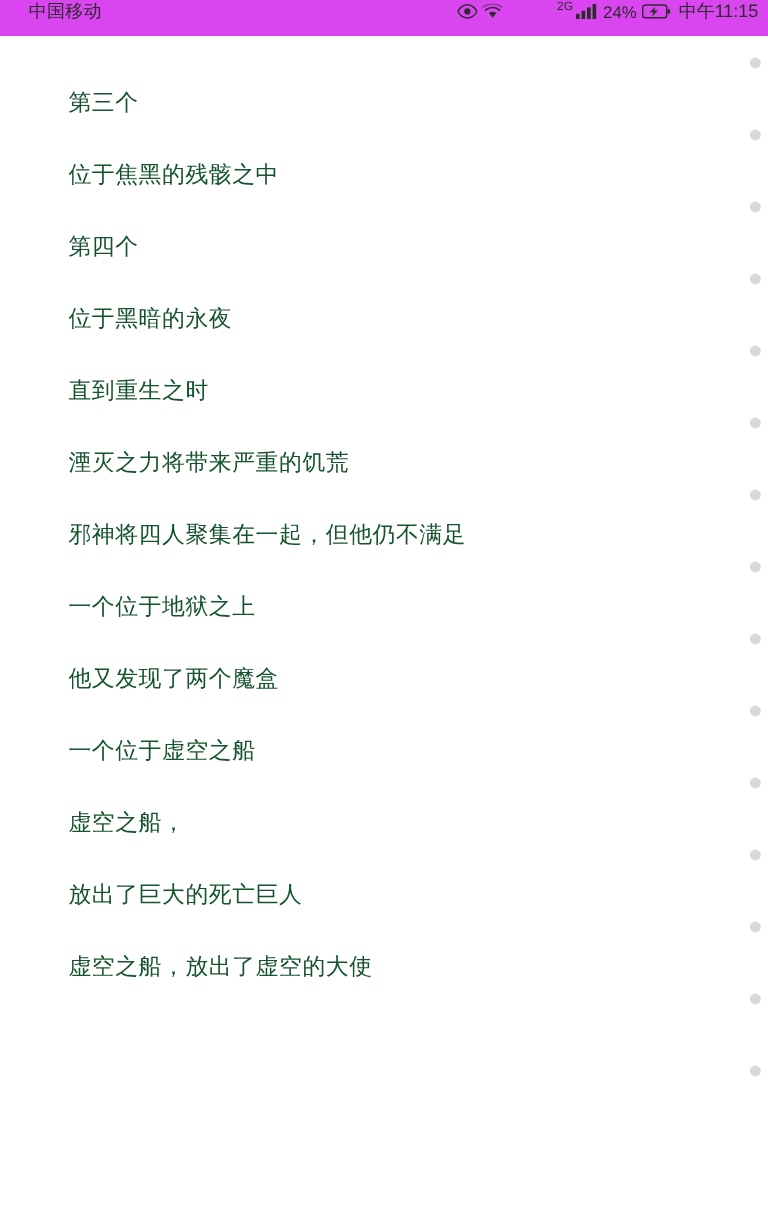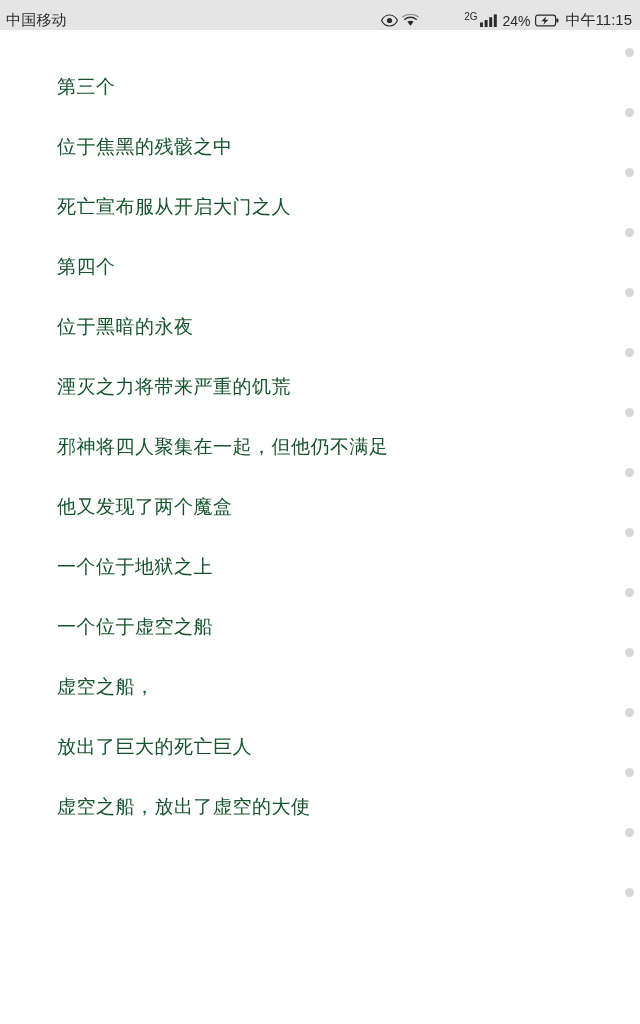--- a/index.html
+++ b/index.html
@@ -14,26 +14,26 @@
     overflow: hidden;
     position: relative;
   }
 
   
   .status-bar {
     height: 30px;
     width: 100%;
     box-sizing: border-box;
     display: flex;
-    align-items: flex-end;
+    align-items: flex-start;
     justify-content: space-between;
-    padding: 0 8px 0 6px;
+    padding: 0 8px 0 24px;
     font-size: 15px;
     color: #2b2b2b;
-    background: #e5e5e5;
+    background: #d946ef;
   }
   .status-left {
     display: flex;
     align-items: center;
     font-size: 15px;
     letter-spacing: 0.2px;
   }
   .status-right {
     display: flex;
     align-items: center;
@@ -159,27 +159,27 @@
       </svg>
     </span>
     <span class="clock">中午11:15</span>
   </div>
 </div>
 
 <div class="reader">
   <div class="lines">
     <div class="line">第三个</div>
     <div class="line">位于焦黑的残骸之中</div>
-    <div class="line">死亡宣布服从开启大门之人</div>
     <div class="line">第四个</div>
     <div class="line">位于黑暗的永夜</div>
+    <div class="line">直到重生之时</div>
     <div class="line">湮灭之力将带来严重的饥荒</div>
     <div class="line">邪神将四人聚集在一起，但他仍不满足</div>
+    <div class="line">一个位于地狱之上</div>
     <div class="line">他又发现了两个魔盒</div>
-    <div class="line">一个位于地狱之上</div>
     <div class="line">一个位于虚空之船</div>
     <div class="line">虚空之船，</div>
     <div class="line">放出了巨大的死亡巨人</div>
     <div class="line clipped">虚空之船，放出了虚空的大使</div>
   </div>
   <div class="page-bottom"></div>
 </div>
 
 <div class="dot-rail">
     <div class="dot" style="top: 18px; background: rgb(216, 216, 216);"></div>

